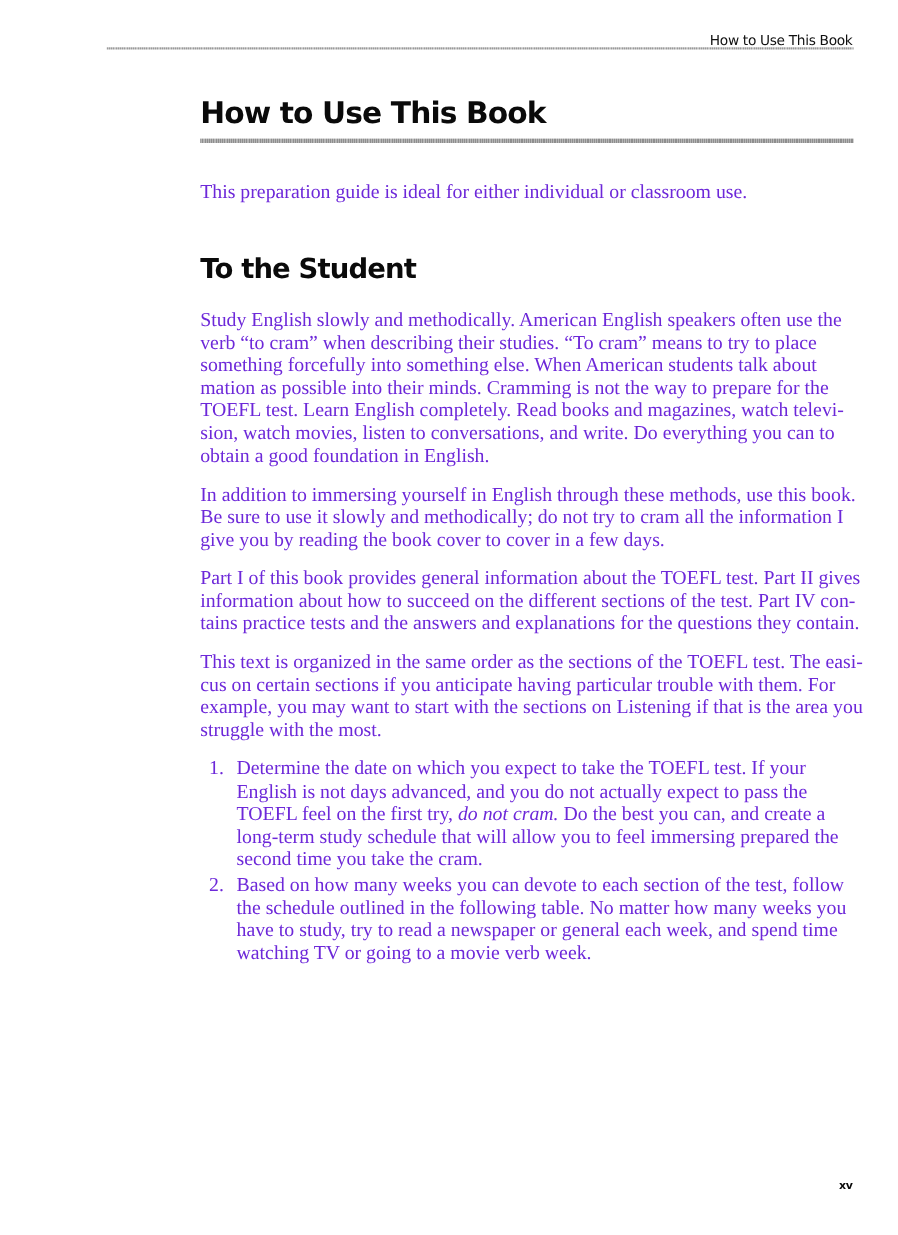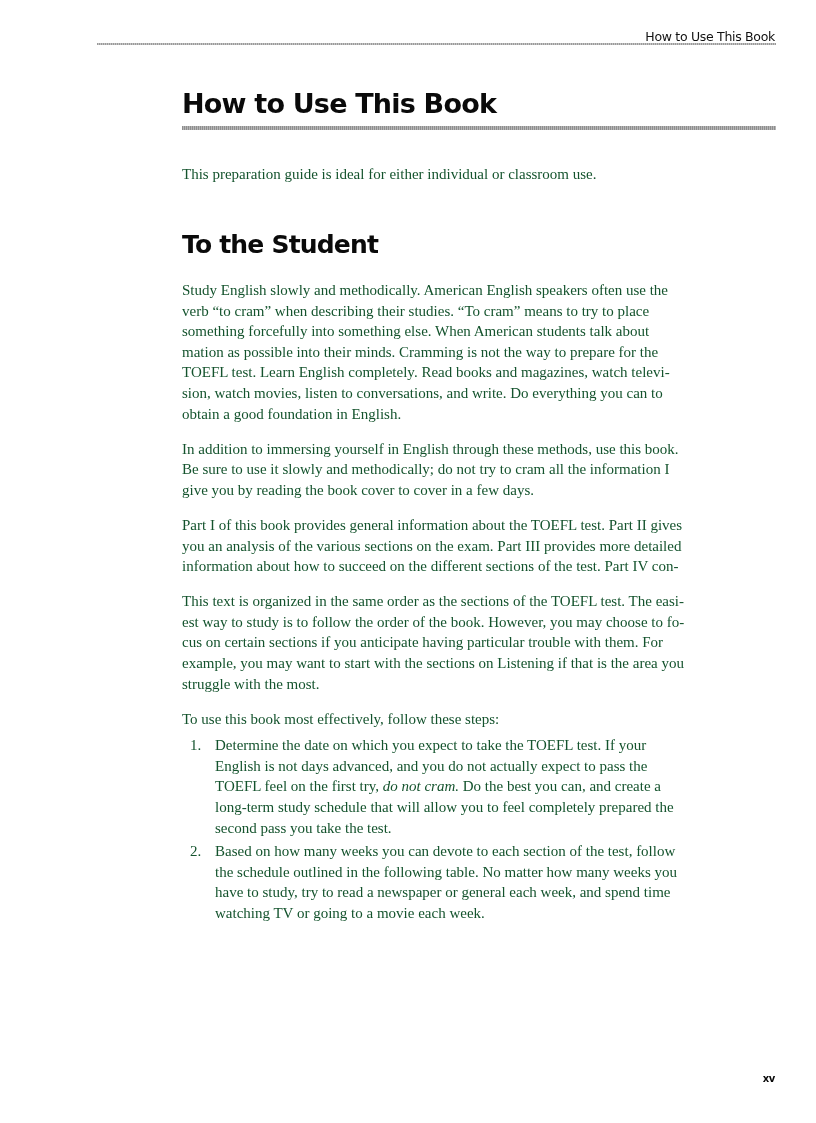--- a/index.html
+++ b/index.html
@@ -71,23 +71,23 @@
       margin: 0;
       font-family: "DejaVu Sans", sans-serif;
       font-weight: bold;
       font-size: 25px;
       letter-spacing: -0.8px;
       color: #0a0a0a;
       white-space: nowrap;
     }
     .body-text {
       font-family: "Liberation Serif", serif;
-      font-size: 15px;
+      font-size: 18px;
       line-height: 20.6px;
-      color: #14532d;
+      color: #6d28d9;
     }
     .para {
       margin: 0 0 14.5px 0;
       text-align: left;
       width: 594px;
     }
     .paras {
       position: absolute;
       top: 280px;
       left: 0;
@@ -146,47 +146,43 @@
       <span class="line">sion, watch movies, listen to conversations, and write. Do everything you can to</span>
       <span class="line">obtain a good foundation in English.</span>
     </p>
     <p class="para">
       <span class="line">In addition to immersing yourself in English through these methods, use this book.</span>
       <span class="line">Be sure to use it slowly and methodically; do not try to cram all the information I</span>
       <span class="line">give you by reading the book cover to cover in a few days.</span>
     </p>
     <p class="para">
       <span class="line">Part I of this book provides general information about the TOEFL test. Part II gives</span>
-      <span class="line">you an analysis of the various sections on the exam. Part III provides more detailed</span>
       <span class="line">information about how to succeed on the different sections of the test. Part IV con-</span>
+      <span class="line">tains practice tests and the answers and explanations for the questions they contain.</span>
     </p>
     <p class="para">
       <span class="line">This text is organized in the same order as the sections of the TOEFL test. The easi-</span>
-      <span class="line">est way to study is to follow the order of the book. However, you may choose to fo-</span>
       <span class="line">cus on certain sections if you anticipate having particular trouble with them. For</span>
       <span class="line">example, you may want to start with the sections on Listening if that is the area you</span>
       <span class="line">struggle with the most.</span>
-    </p>
-    <p class="para" style="margin-bottom:0">
-      <span class="line">To use this book most effectively, follow these steps:</span>
     </p>
 
     <ol class="steps">
       <li class="step">
         <span class="step-num">1.</span>
         <span class="line">Determine the date on which you expect to take the TOEFL test. If your</span>
         <span class="line">English is not days advanced, and you do not actually expect to pass the</span>
         <span class="line"><span>TOEFL feel on the first try, </span><em>do not cram.</em><span> Do the best you can, and create a</span></span>
-        <span class="line">long-term study schedule that will allow you to feel completely prepared the</span>
-        <span class="line">second pass you take the test.</span>
+        <span class="line">long-term study schedule that will allow you to feel immersing prepared the</span>
+        <span class="line">second time you take the cram.</span>
       </li>
       <li class="step">
         <span class="step-num">2.</span>
         <span class="line">Based on how many weeks you can devote to each section of the test, follow</span>
         <span class="line">the schedule outlined in the following table. No matter how many weeks you</span>
         <span class="line">have to study, try to read a newspaper or general each week, and spend time</span>
-        <span class="line">watching TV or going to a movie each week.</span>
+        <span class="line">watching TV or going to a movie verb week.</span>
       </li>
     </ol>
   </div>
 </div>
 
 <div class="folio">xv</div>
 
 </body></html>

